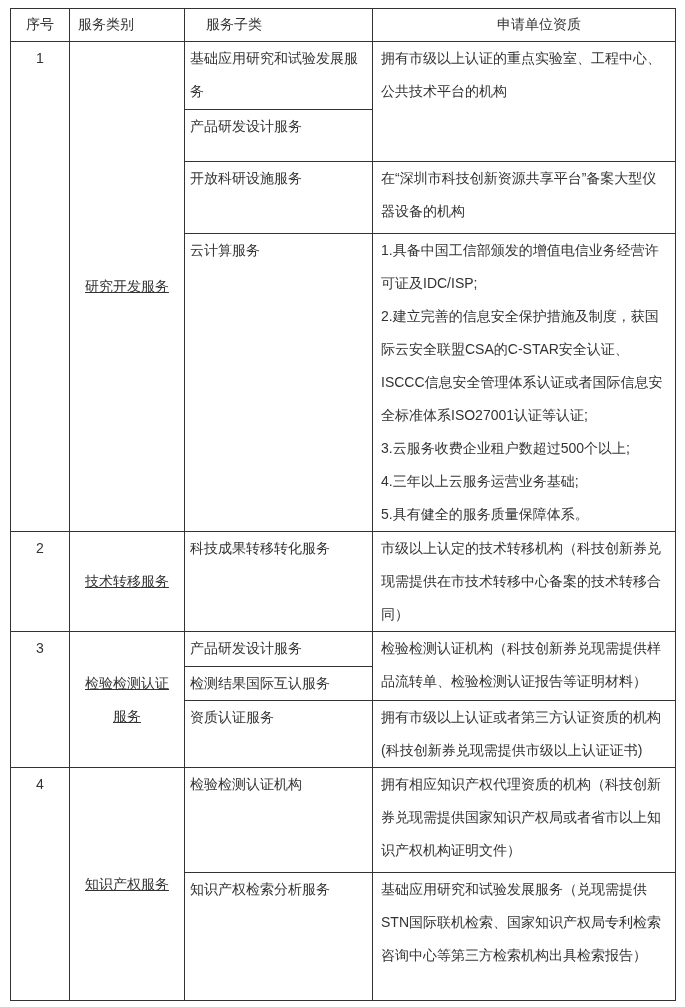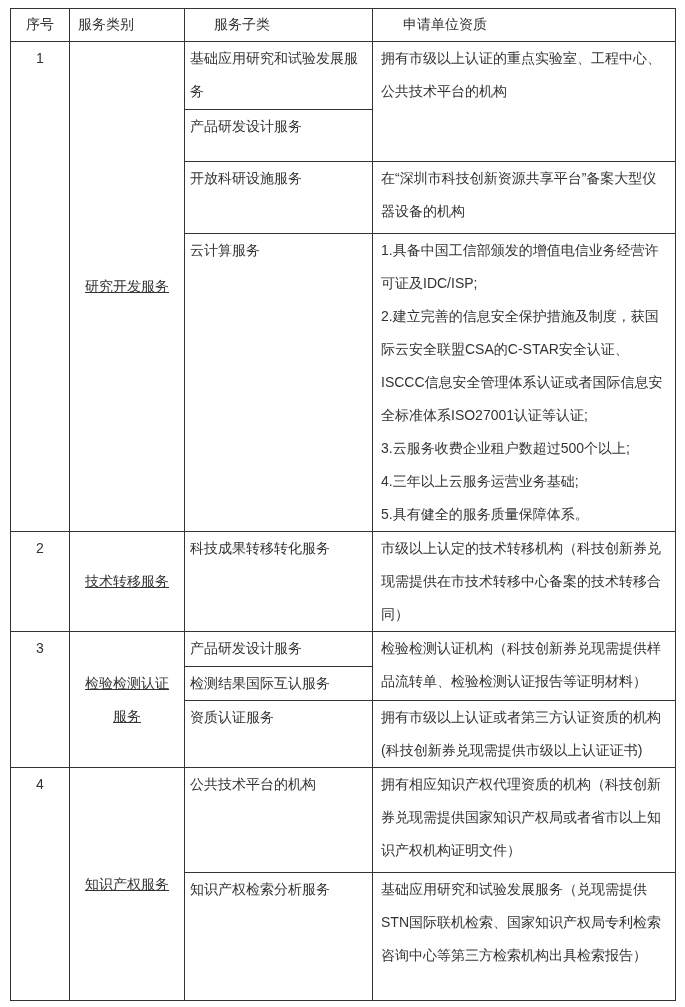--- a/index.html
+++ b/index.html
@@ -35,22 +35,22 @@
   }
   
   .qual-table th {
     height: 32px;
     line-height: 31px;
     text-align: left;
     white-space: nowrap;
   }
   th.h-no   { text-align: center; }
   th.h-cat  { padding-left: 8px; }
-  th.h-sub  { padding-left: 29px; }
-  th.h-qual { padding-left: 30px; }
+  th.h-sub  { padding-left: 21px; }
+  th.h-qual { padding-left: 30px; text-align: center; }
   
   td.c-no {
     text-align: center;
     vertical-align: top;
   }
   td.c-cat {
     text-align: center;
     vertical-align: middle;
     white-space: pre-line;
     text-decoration: underline;
@@ -125,21 +125,21 @@
       </tr>
       <tr style="height:65px;">
         <td class="c-sub">资质认证服务</td>
         <td class="c-qual">拥有市级以上认证或者第三方认证资质的机构
 (科技创新券兑现需提供市级以上认证证书)</td>
       </tr>
 
       <tr style="height:105px;">
         <td class="c-no" rowspan="2">4</td>
         <td class="c-cat" rowspan="2">知识产权服务</td>
-        <td class="c-sub">公共技术平台的机构</td>
+        <td class="c-sub">检验检测认证机构</td>
         <td class="c-qual">拥有相应知识产权代理资质的机构（科技创新券兑现需提供国家知识产权局或者省市以上知识产权机构证明文件）</td>
       </tr>
       <tr style="height:128px;">
         <td class="c-sub">知识产权检索分析服务</td>
         <td class="c-qual">基础应用研究和试验发展服务（兑现需提供STN国际联机检索、国家知识产权局专利检索咨询中心等第三方检索机构出具检索报告）</td>
       </tr>
     </tbody>
   </table>
 </div>
 

